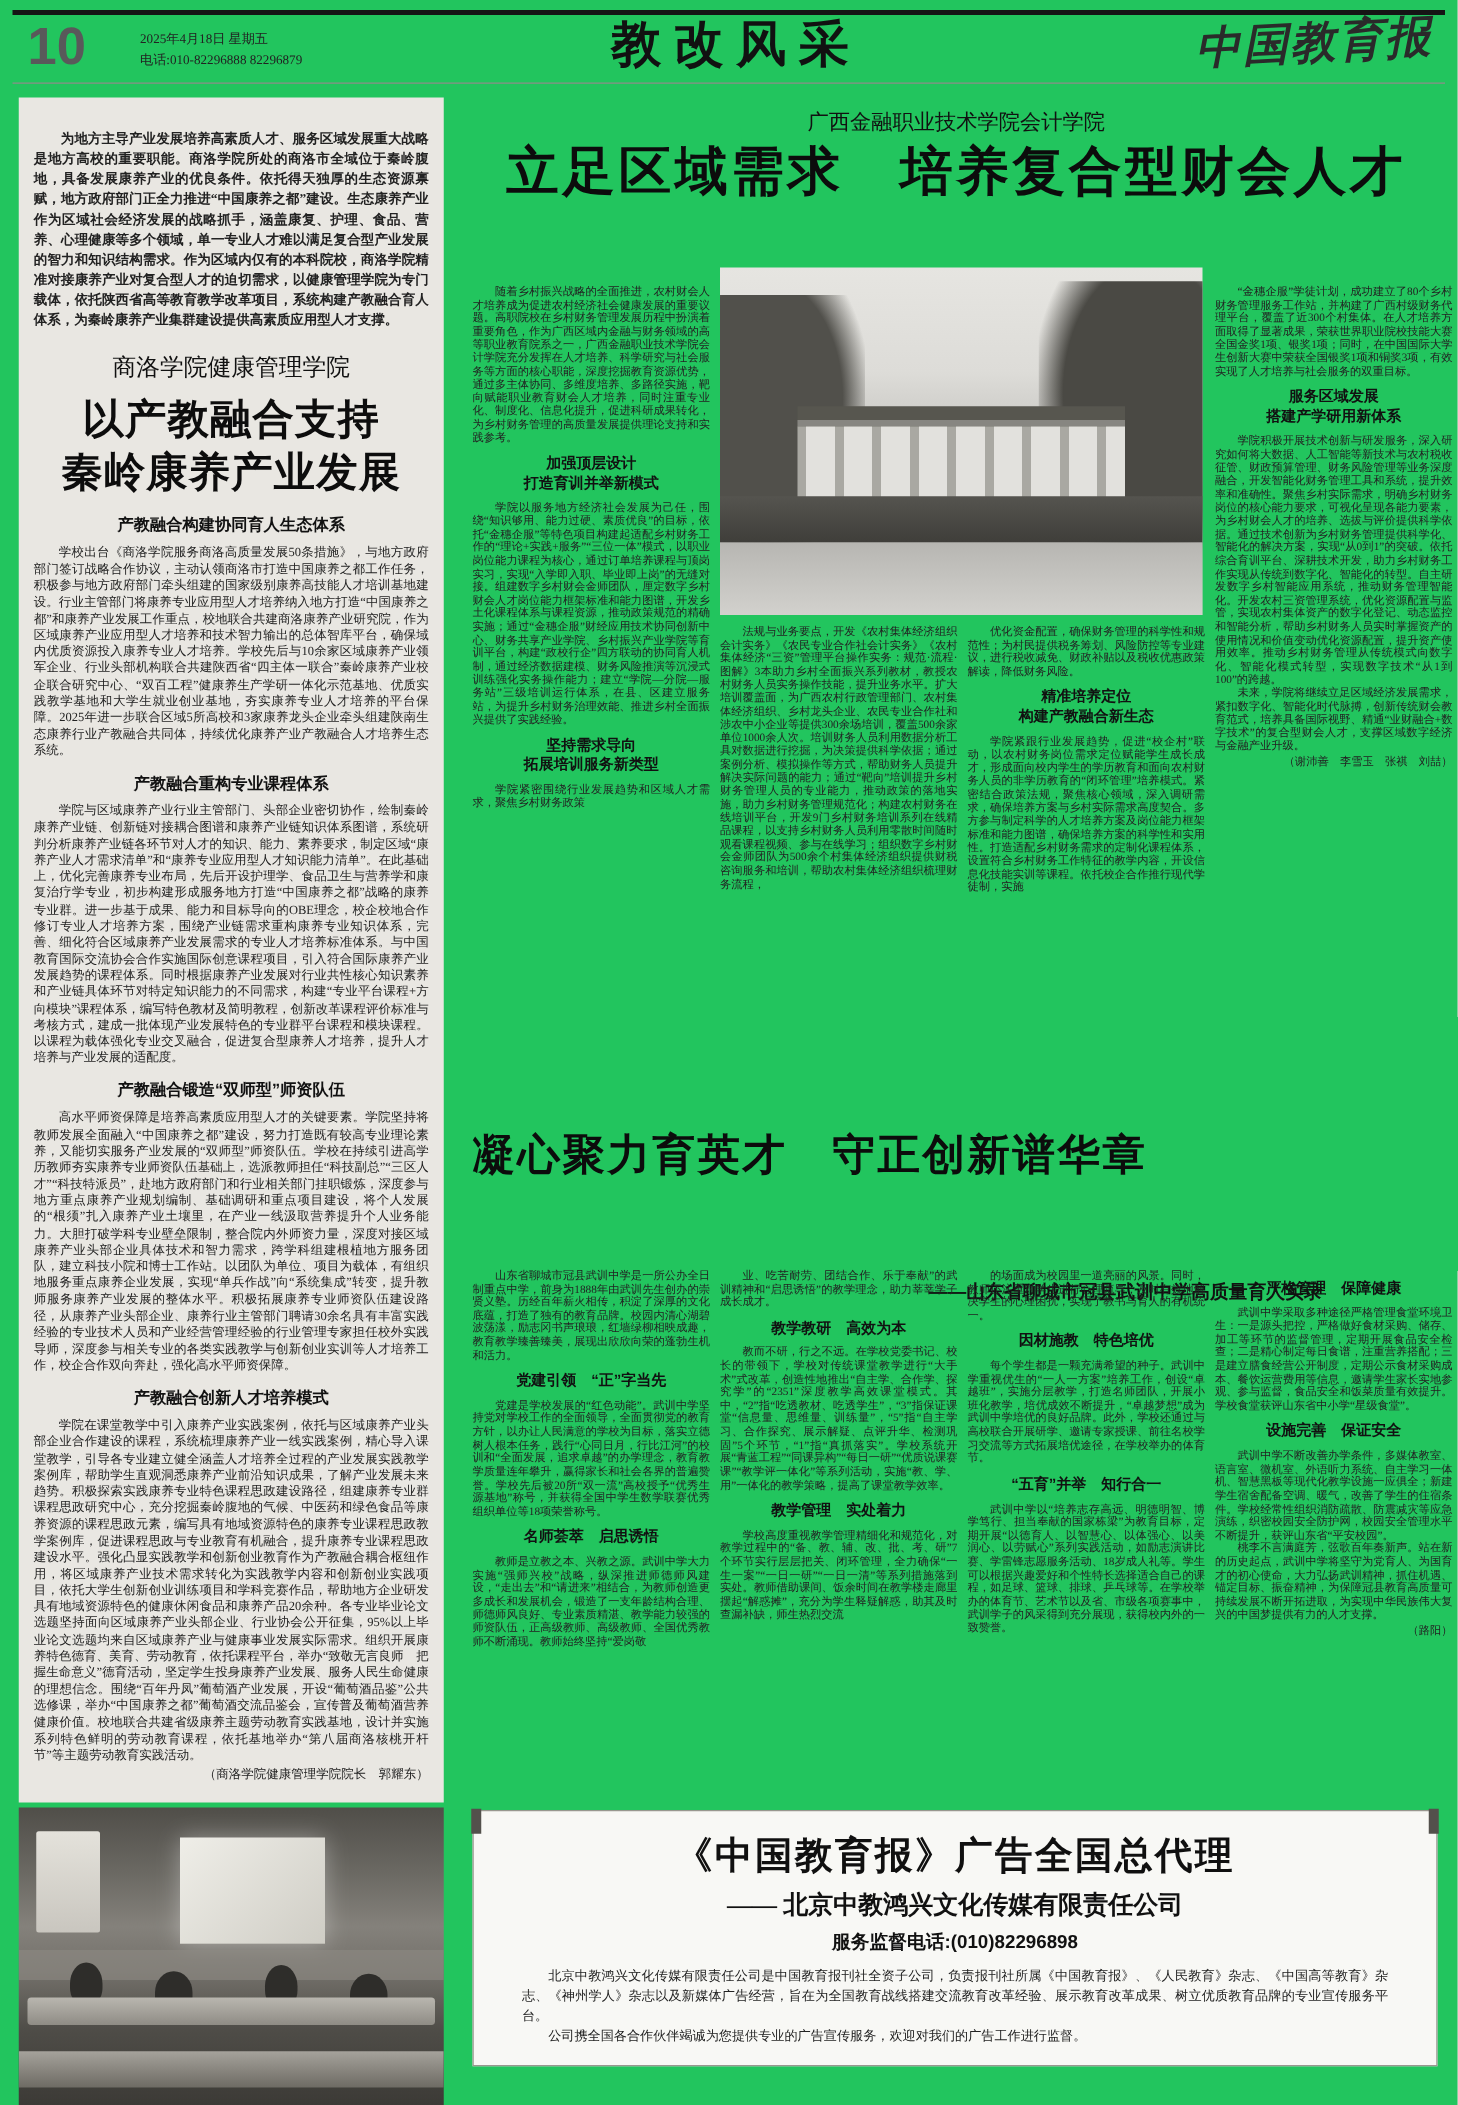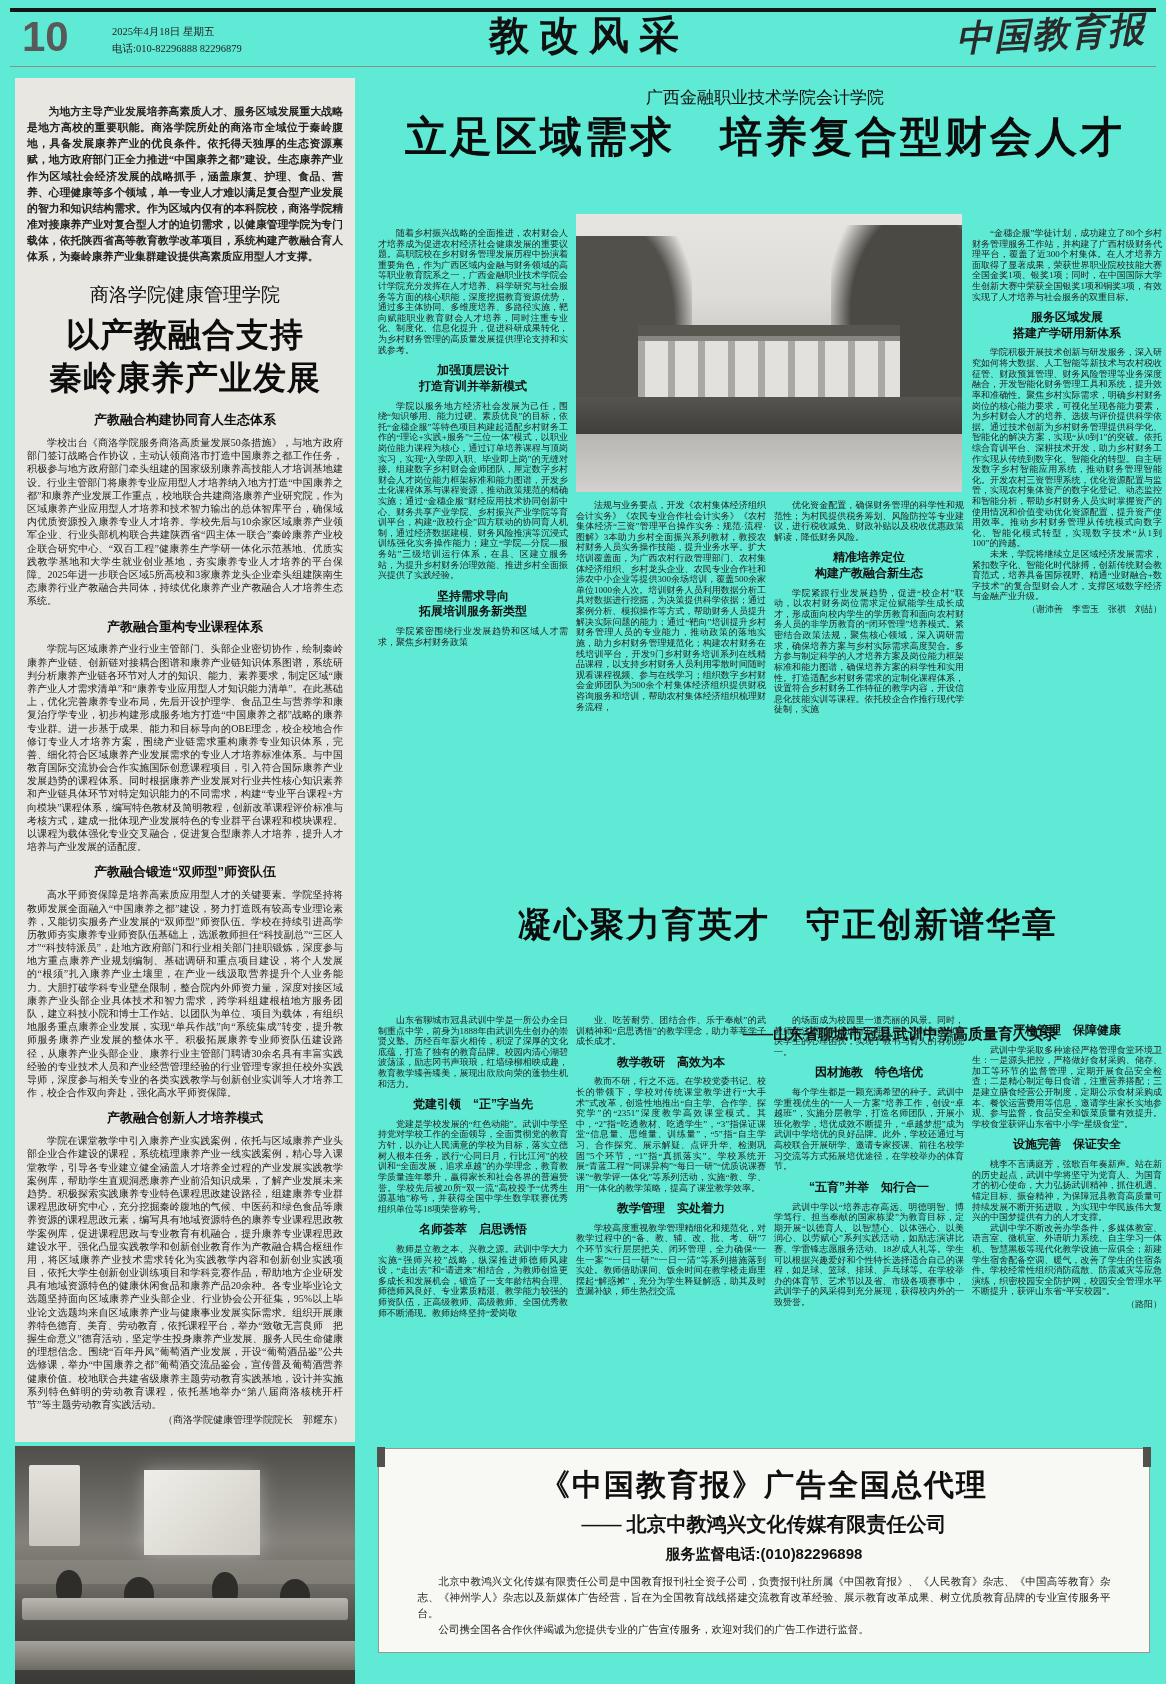--- a/index.html
+++ b/index.html
@@ -1,16 +1,16 @@
 <!DOCTYPE html>
 <html><head>
 <meta charset="utf-8">
 <style>
   html,body{margin:0;padding:0;background:#d8d7d3;}
-  #page{position:relative;width:1166px;height:1684px;margin:0 auto;background:#5eead4;
+  #page{position:relative;width:1166px;height:1684px;margin:0 auto;background:#22c55e;
         font-family:"Liberation Serif","DejaVu Serif",serif;color:#1c1c1c;overflow:hidden;}
   
   .rule-top{position:absolute;left:10px;right:10px;top:8px;height:4px;background:#151515;}
   .rule-2{position:absolute;left:10px;right:10px;top:66px;height:1px;background:#8d8d89;}
   .pagenum{position:absolute;left:22px;top:16px;font:700 42px/1 "Liberation Sans","DejaVu Sans",sans-serif;color:#59595a;}
   .dateblock{position:absolute;left:112px;top:24px;font:400 10.5px/1.6 "Liberation Serif",serif;color:#222;}
   .section-title{position:absolute;left:0;right:0;top:12px;text-align:center;
         font:900 40px/1.2 "Liberation Serif","DejaVu Serif",serif;letter-spacing:10px;color:#111;padding-left:12px;}
   .masthead{position:absolute;right:20px;top:16px;font:700 36px/1 "Liberation Serif",serif;
         font-style:italic;transform:rotate(-3deg);color:#2a2a2a;letter-spacing:2px;}
@@ -48,21 +48,21 @@
         font:400 17px/1.2 "Liberation Sans","DejaVu Sans",sans-serif;color:#111;}
   .headline-f{position:absolute;left:378px;width:774px;top:112px;text-align:center;
         font:900 42px/1.2 "Liberation Sans","DejaVu Sans",sans-serif;letter-spacing:3px;color:#0c0c0c;}
   .ncol{position:absolute;width:190px;overflow:hidden;font:400 9px/1.18 "Liberation Serif",serif;
         text-align:justify;color:#222;}
   .ncol .sec-h{font:700 12px/1.3 "Liberation Sans","DejaVu Sans",sans-serif;text-align:center;margin:8px 0 6px;color:#111;}
   .f1{left:378px;top:228px;height:628px;}
   .f2{left:576px;top:500px;height:356px;}
   .f3{left:774px;top:500px;height:356px;}
   .f4{left:972px;top:228px;height:628px;}
-  .headline-w{position:absolute;left:378px;width:680px;top:903px;text-align:right;
+  .headline-w{position:absolute;left:378px;width:680px;top:903px;text-align:left;
         font:900 34px/1.25 "Liberation Sans","DejaVu Sans",sans-serif;letter-spacing:2px;color:#0c0c0c;}
   .subhead-w{position:absolute;left:378px;width:680px;top:1024px;text-align:right;
         font:700 15px/1.3 "Liberation Sans","DejaVu Sans",sans-serif;color:#111;}
   .w1{left:378px;top:1015px;height:420px;}
   .w2{left:576px;top:1015px;height:420px;}
   .w3{left:774px;top:1015px;height:420px;}
   .w4{left:972px;top:1015px;height:420px;}
   
   .adbox{position:absolute;left:378px;top:1448px;width:772px;height:205px;box-sizing:border-box;
         border:1.5px solid #98978f;background:#f8f8f5;}
@@ -213,22 +213,22 @@
       <p class="bp">武训中学以“培养志存高远、明德明智、博学笃行、担当奉献的国家栋梁”为教育目标，定期开展“以德育人、以智慧心、以体强心、以美润心、以劳赋心”系列实践活动，如励志演讲比赛、学雷锋志愿服务活动、18岁成人礼等。学生可以根据兴趣爱好和个性特长选择适合自己的课程，如足球、篮球、排球、乒乓球等。在学校举办的体育节、艺术节以及省、市级各项赛事中，武训学子的风采得到充分展现，获得校内外的一致赞誉。</p>
     </div>
   <div class="ncol w4">
       <div class="sec-h">
         <div>严格管理　保障健康</div>
       </div>
       <p class="bp">武训中学采取多种途径严格管理食堂环境卫生：一是源头把控，严格做好食材采购、储存、加工等环节的监督管理，定期开展食品安全检查；二是精心制定每日食谱，注重营养搭配；三是建立膳食经营公开制度，定期公示食材采购成本、餐饮运营费用等信息，邀请学生家长实地参观、参与监督，食品安全和饭菜质量有效提升。学校食堂获评山东省中小学“星级食堂”。</p>
       <div class="sec-h">
         <div>设施完善　保证安全</div>
       </div>
+      <p class="bp">武训中学不断改善办学条件，多媒体教室、语言室、微机室、外语听力系统、自主学习一体机、智慧黑板等现代化教学设施一应俱全；新建学生宿舍配备空调、暖气，改善了学生的住宿条件。学校经常性组织消防疏散、防震减灾等应急演练，织密校园安全防护网，校园安全管理水平不断提升，获评山东省“平安校园”。</p>
       <p class="bp">桃李不言满庭芳，弦歌百年奏新声。站在新的历史起点，武训中学将坚守为党育人、为国育才的初心使命，大力弘扬武训精神，抓住机遇、锚定目标、振奋精神，为保障冠县教育高质量可持续发展不断开拓进取，为实现中华民族伟大复兴的中国梦提供有力的人才支撑。</p>
-      <p class="bp">武训中学不断改善办学条件，多媒体教室、语言室、微机室、外语听力系统、自主学习一体机、智慧黑板等现代化教学设施一应俱全；新建学生宿舍配备空调、暖气，改善了学生的住宿条件。学校经常性组织消防疏散、防震减灾等应急演练，织密校园安全防护网，校园安全管理水平不断提升，获评山东省“平安校园”。</p>
       <div class="byline">（路阳）</div>
     </div>
 
   <div class="adbox">
     <div class="ad-tab l"></div>
     <div class="ad-tab r"></div>
     <div class="ad-title">《中国教育报》广告全国总代理</div>
     <div class="ad-company">—— 北京中教鸿兴文化传媒有限责任公司</div>
     <div class="ad-phone">服务监督电话:(010)82296898</div>
     <div class="ad-body">

